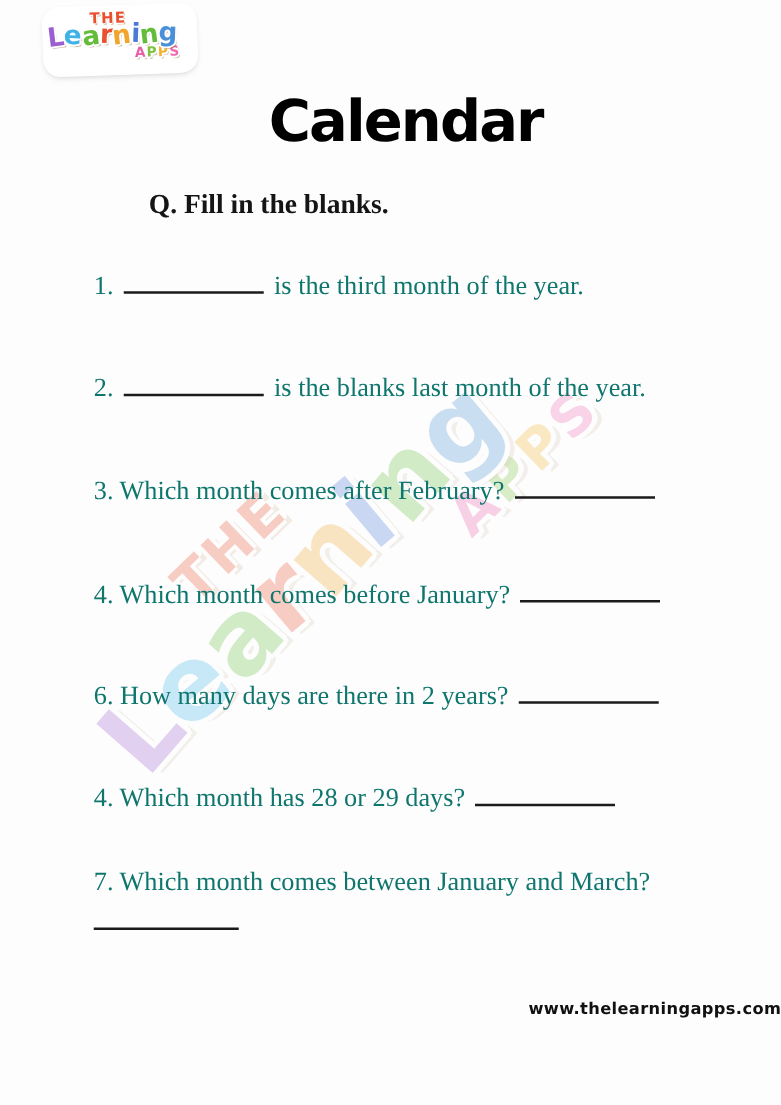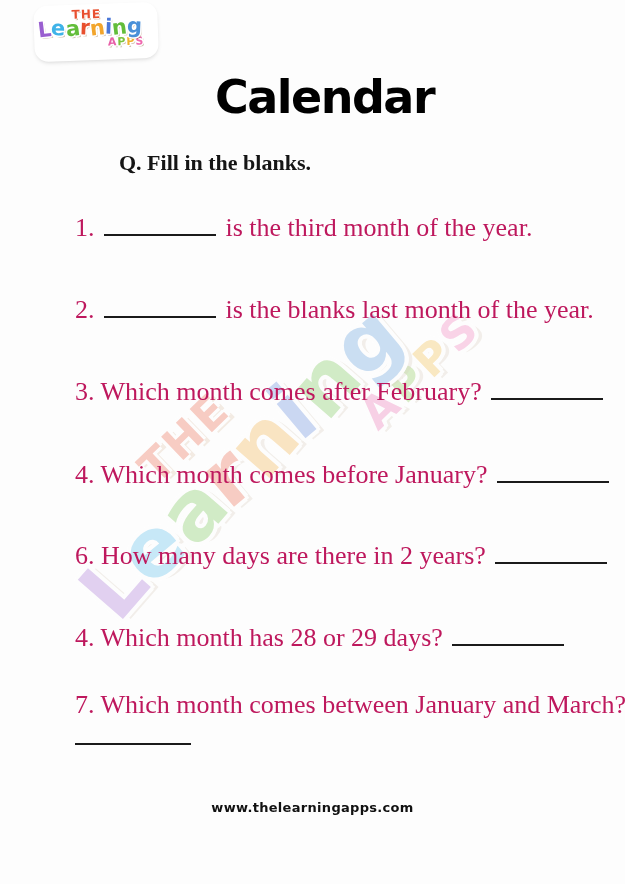--- a/index.html
+++ b/index.html
@@ -62,38 +62,38 @@
     font-family:"DejaVu Sans", sans-serif; font-weight:bold;
     font-size:46px; letter-spacing:-1.5px; color:#000;padding-left:12px;
   }
   .heading {
     position:absolute; left:75px; top:150px; z-index:1;
     font-weight:bold; font-size:22px; color:#151515;margin-left:44px;
   }
   #questions { position:absolute; inset:0; z-index:1; }
   #questions .question {
     position:absolute; left:75px; white-space:nowrap;
-    font-size:26px; line-height:26px; color:#be185d;
+    font-size:21px; line-height:26px; color:#0f766e;
   }
   #questions .question:nth-child(1){ top:215px; }
   #questions .question:nth-child(2){ top:297px; }
   #questions .question:nth-child(3){ top:379px; }
   #questions .question:nth-child(4){ top:462px; }
   #questions .question:nth-child(5){ top:543px; }
   #questions .question:nth-child(6){ top:625px; }
   #questions .question:nth-child(7){ top:692px; }
   .blank {
     display:inline-block; width:112px; height:14px;
     border-bottom:2px solid #1b1b1b; margin:0 3px;
   }
   .blank-newline { display:block; margin-top:6px; height:18px; }
   .blank-newline .blank { margin-left:0; width:116px; }
 
   .footer {
-    position:absolute; left:0; top:800px; width:100%; text-align:center; z-index:1;
+    position:absolute; left:0; top:800px; width:100%; text-align:right; z-index:1;
     font-family:"DejaVu Sans", sans-serif; font-weight:bold;
     font-size:13px; letter-spacing:0.3px; color:#111;
   }
 </style>
 </head>
 <body>
 
 <div class="page">
 
   <div class="watermark lg">

